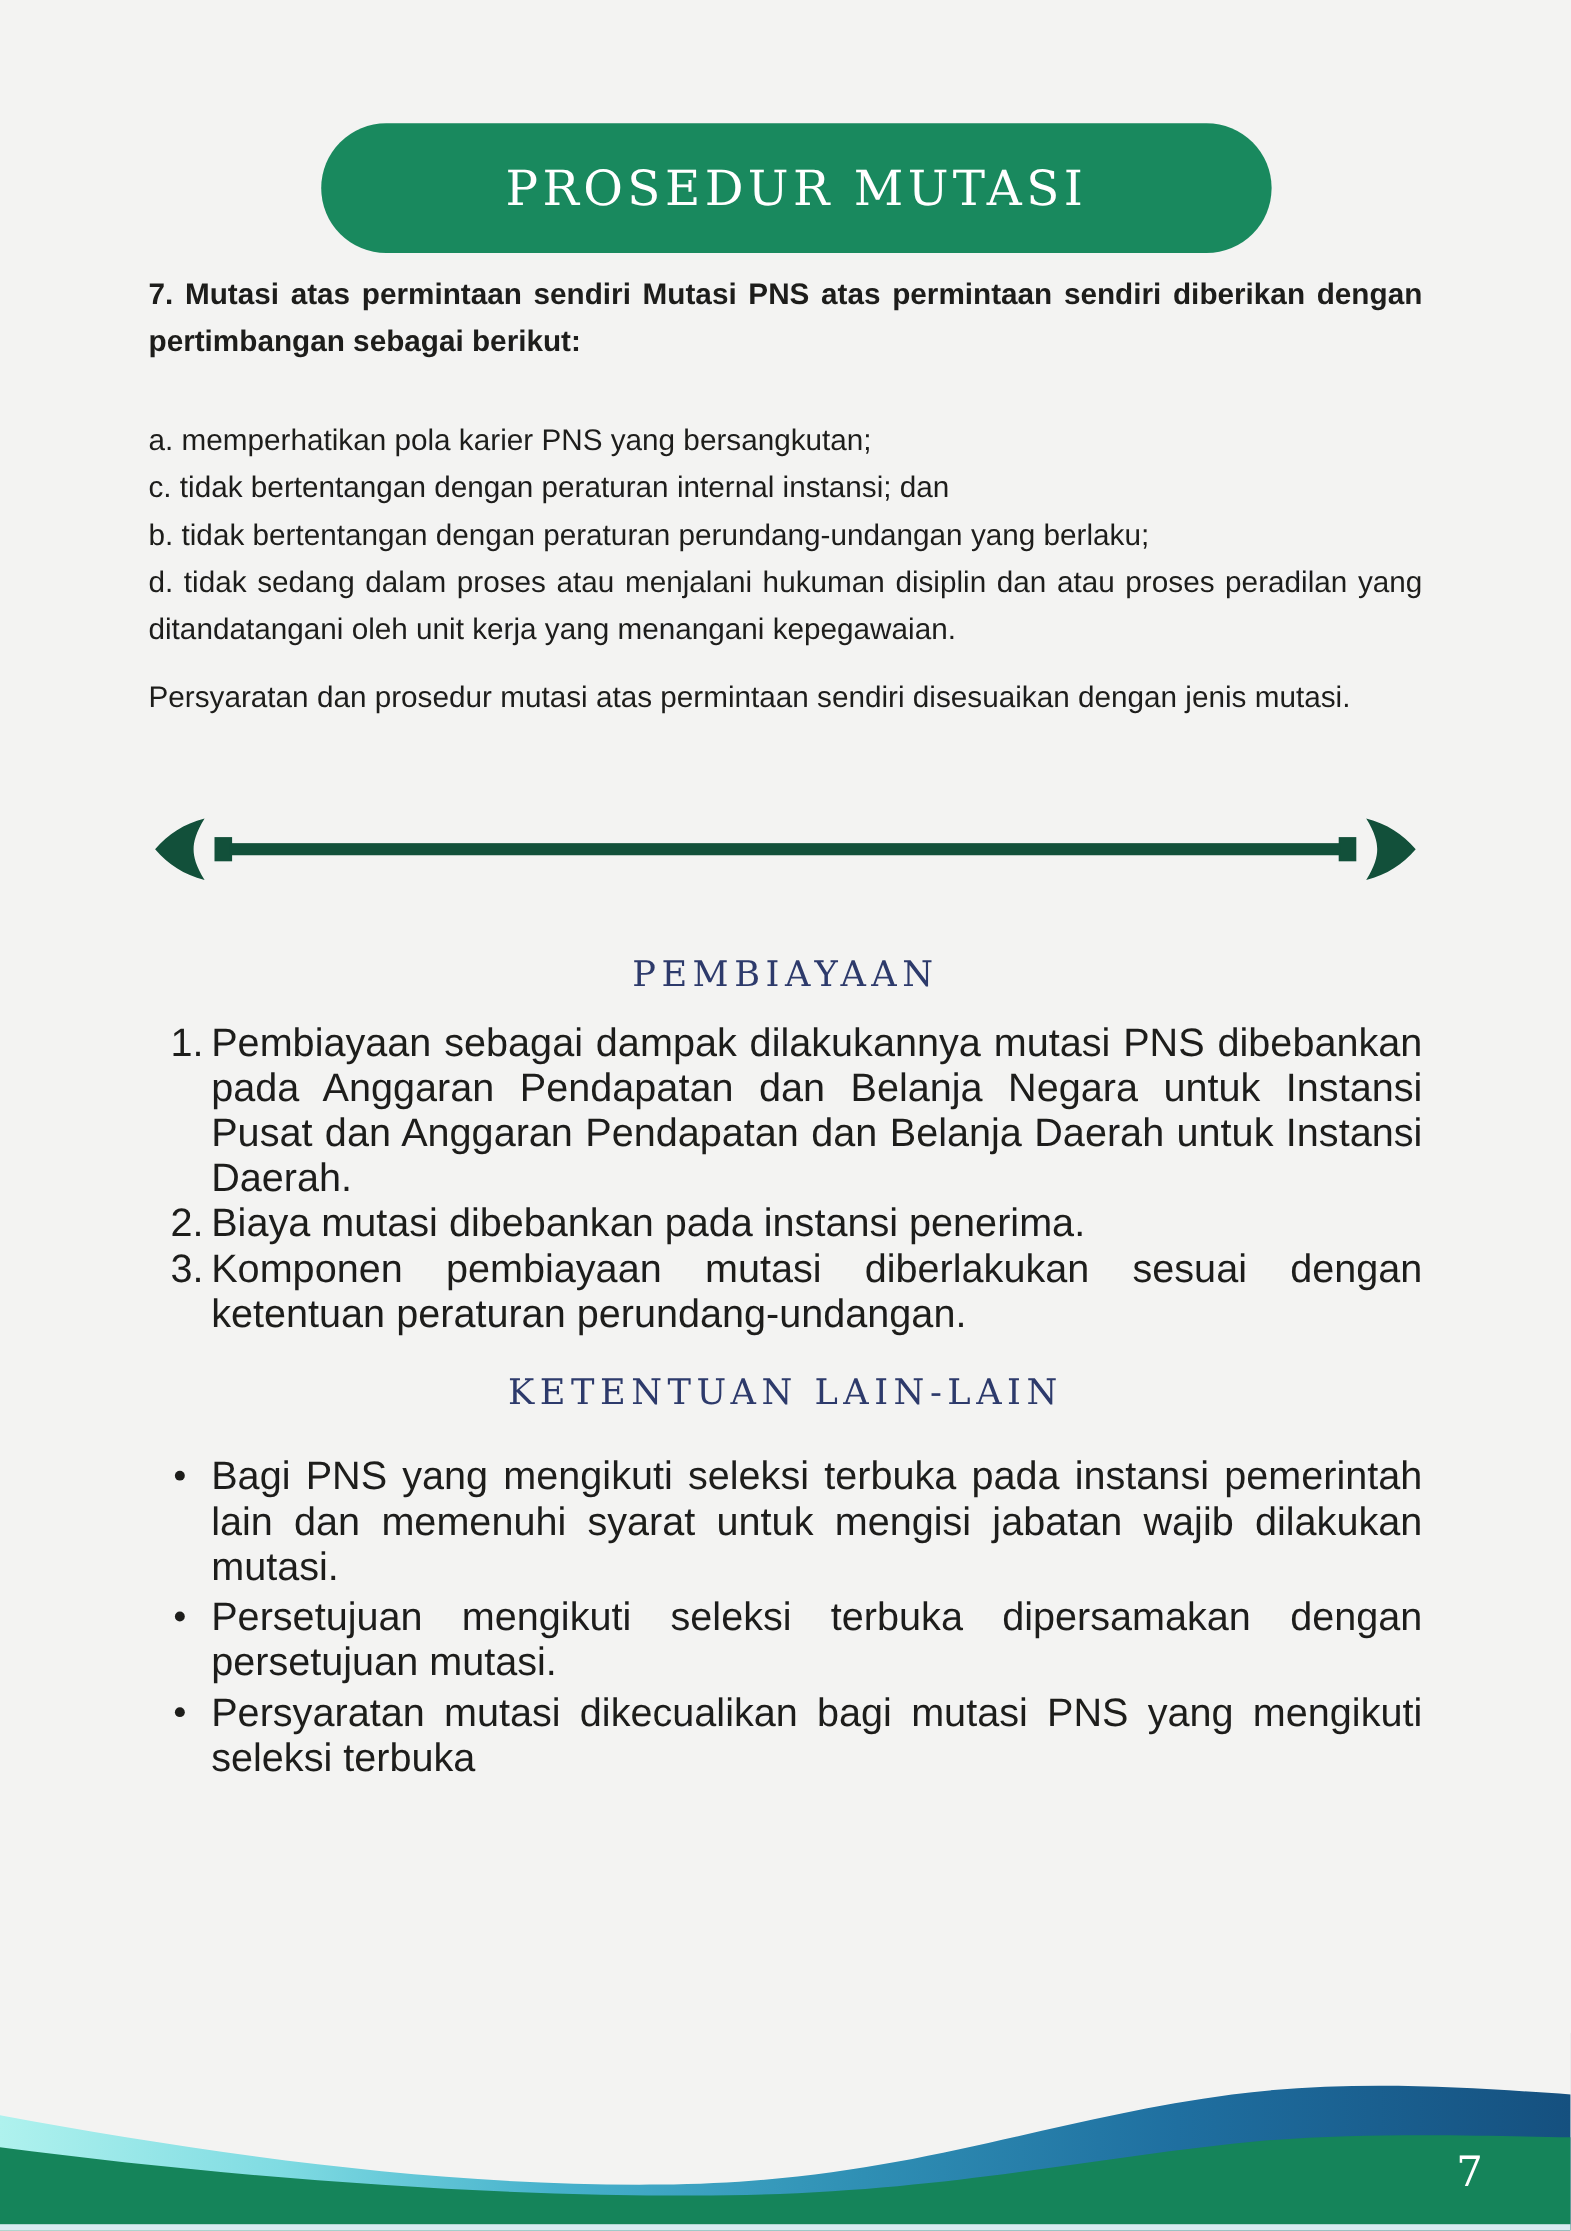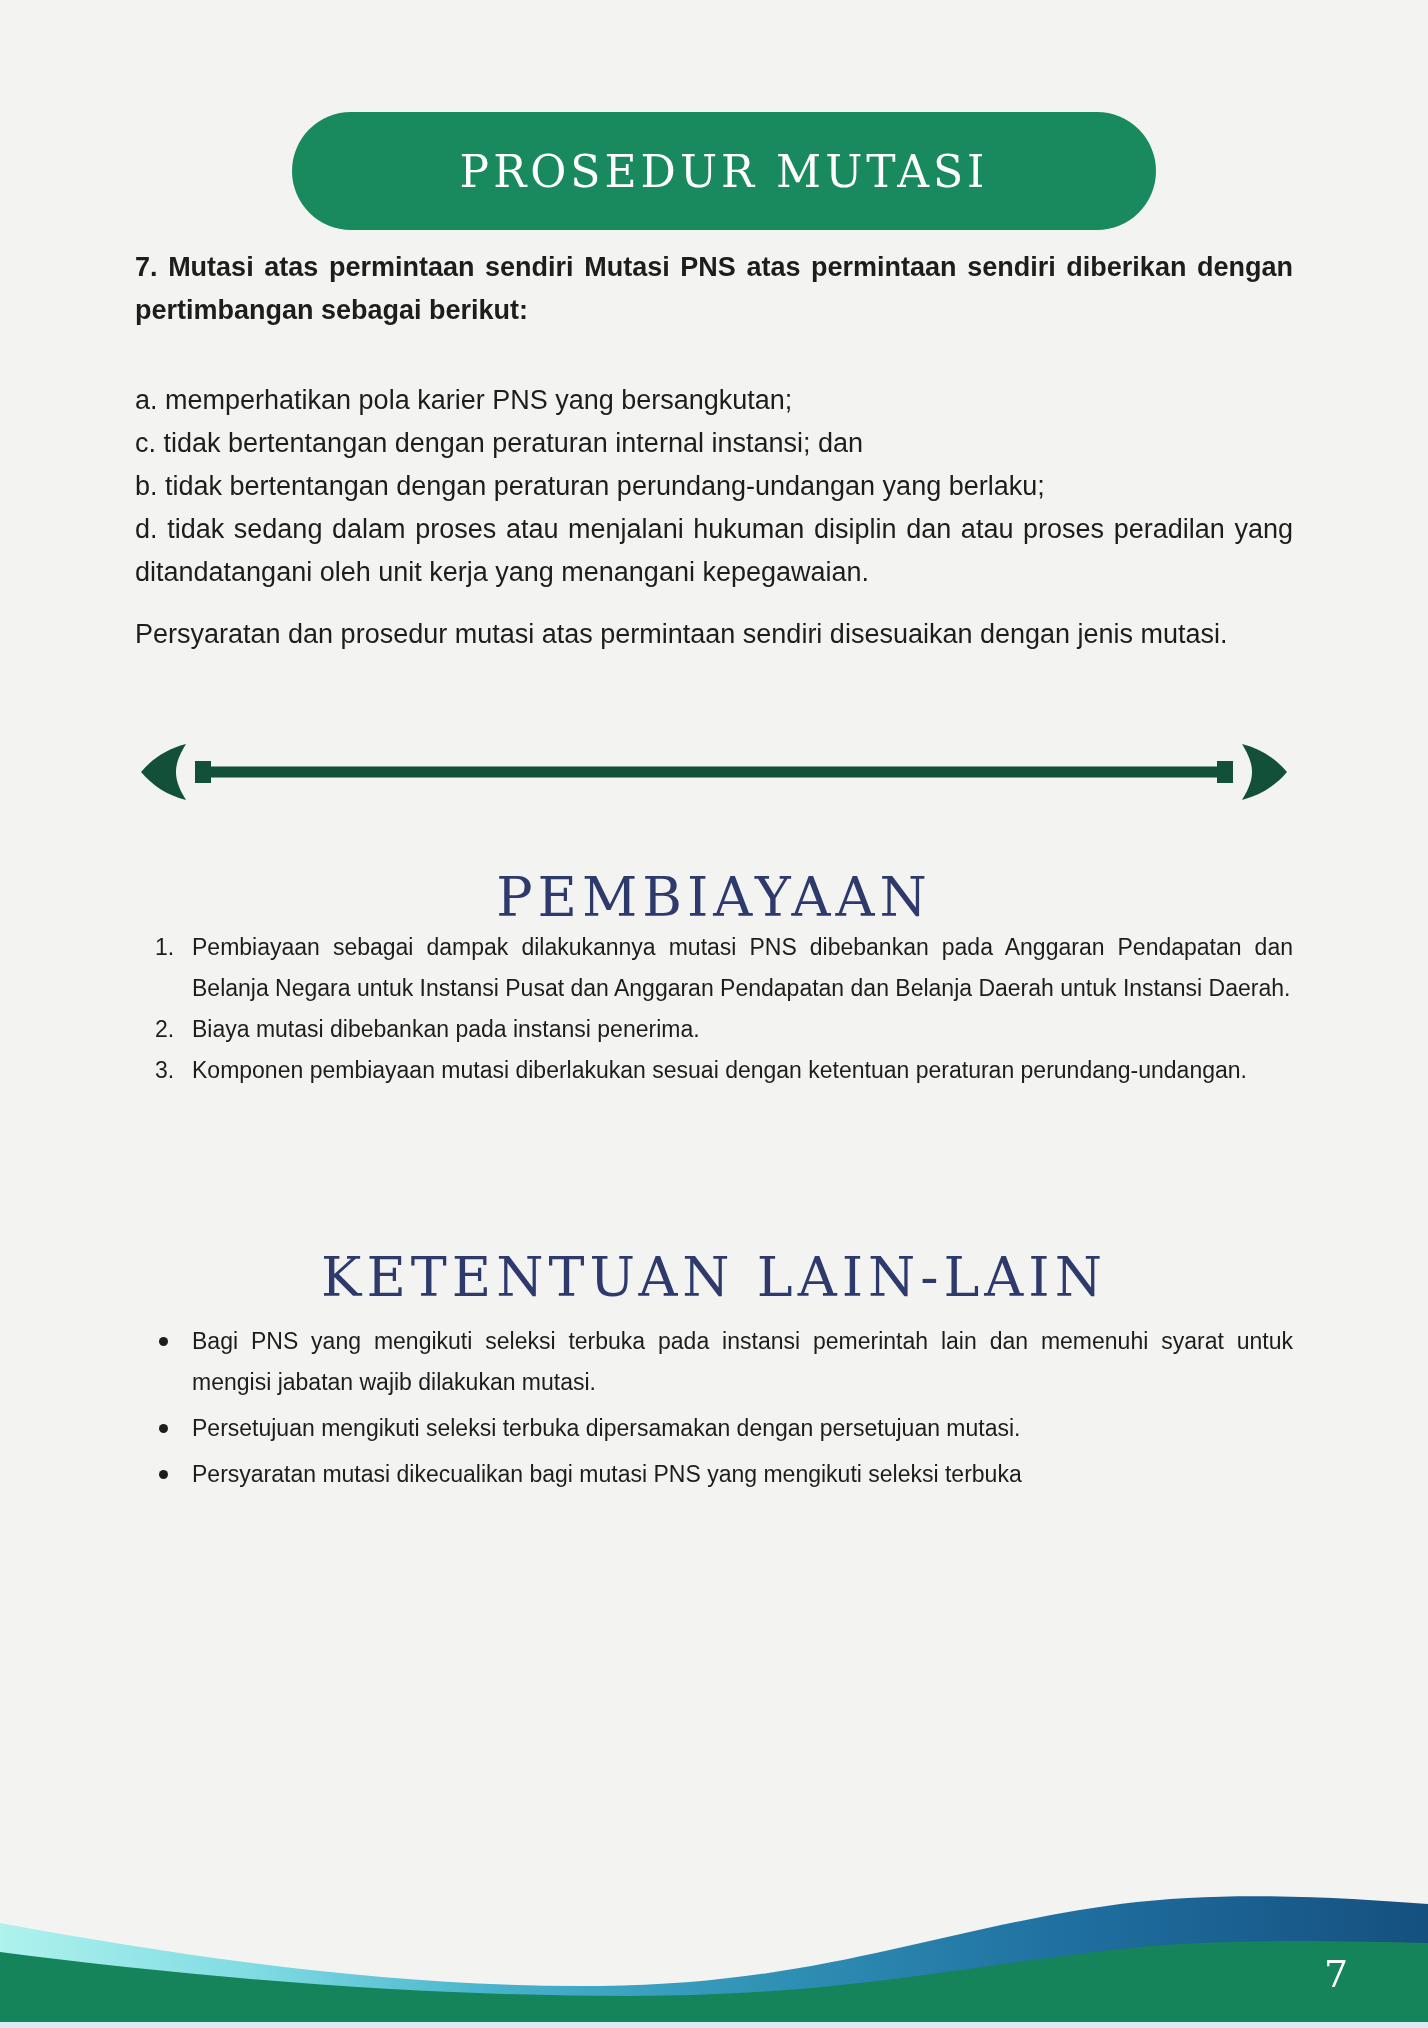--- a/index.html
+++ b/index.html
@@ -47,30 +47,30 @@
   .lettered{top:379px;}
   .closing{top:613px;}
   
   .divider{position:absolute;left:139px;top:742px;width:1150px;height:60px;}
   
   .section-heading{
     position:absolute;left:135px;width:1158px;
     margin:0;text-align:center;
     font-family:"DejaVu Serif", serif;
     font-weight:normal;
-    font-size:54px;letter-spacing:5px;
+    font-size:32px;letter-spacing:5px;
     color:var(--heading-navy);
   }
   .heading-pembiayaan{top:866px;}
   .heading-ketentuan{top:1246px;}
   
   .doclist{
     position:absolute;left:135px;width:1158px;
     margin:0;padding:0;list-style:none;
-    font-size:23px;line-height:41px;
+    font-size:36px;line-height:41px;
     text-align:justify;
   }
   .numbered{top:927px;counter-reset:item;}
   .numbered li{position:relative;padding-left:57px;counter-increment:item;}
   .numbered li::before{
     content:counter(item) ".";
     position:absolute;left:20px;top:0;
   }
   .bullets{top:1321px;}
   .bullets li{position:relative;padding-left:57px;margin-bottom:5px;}

